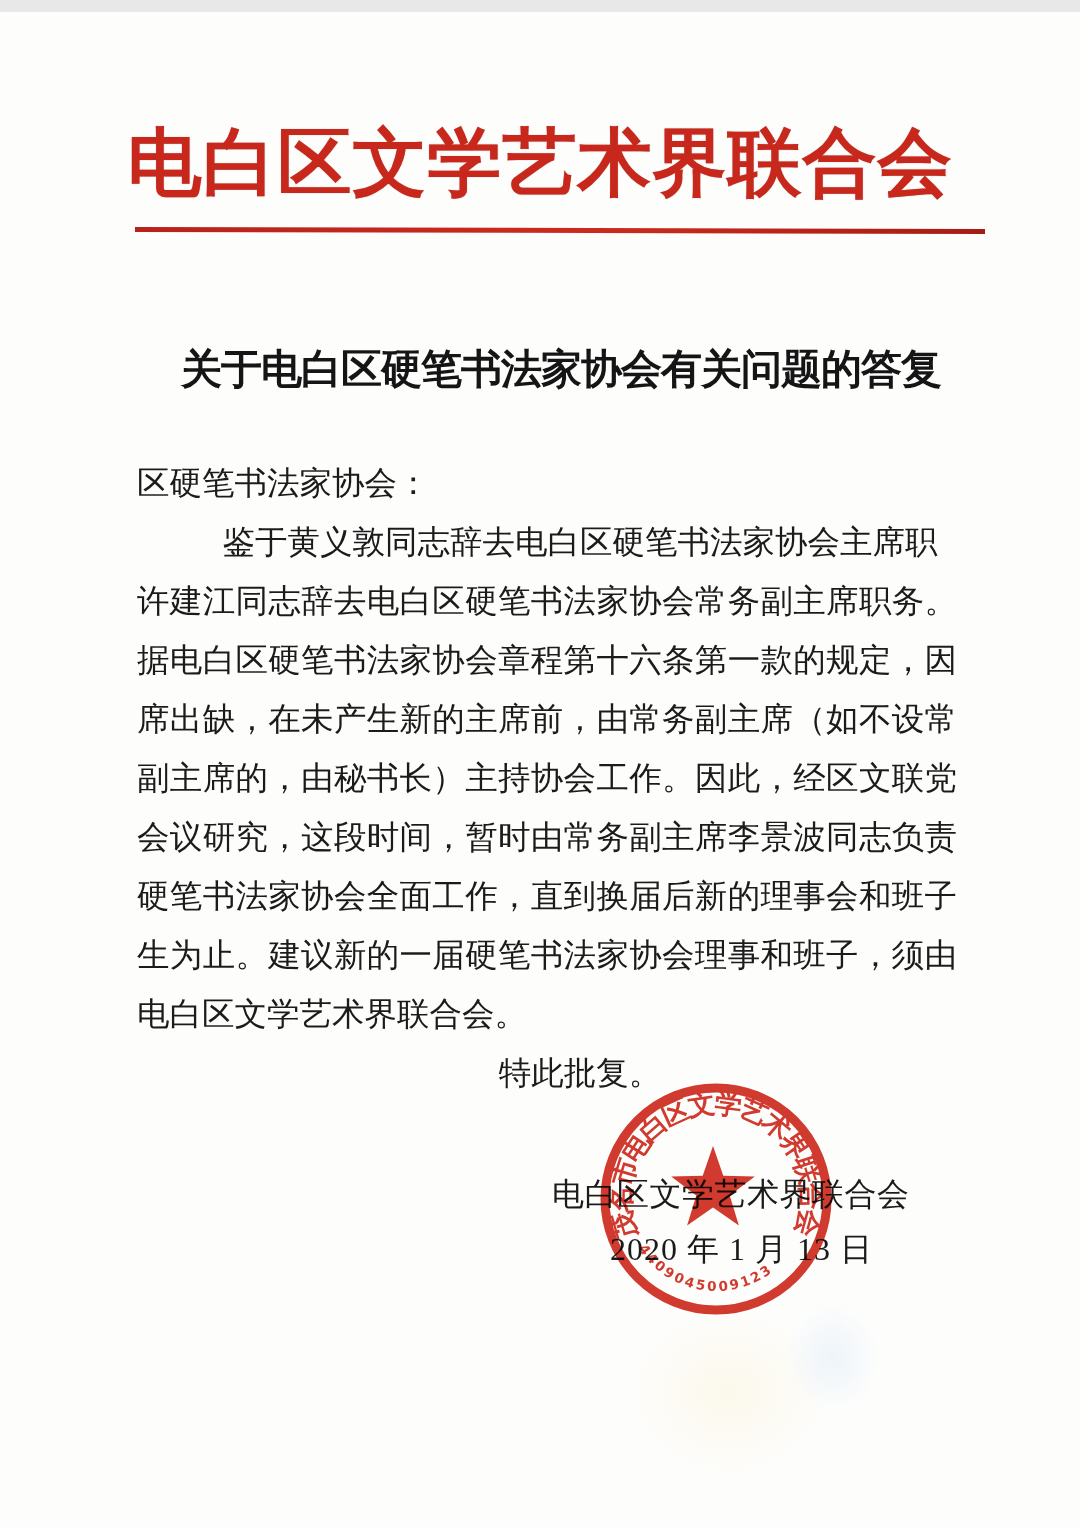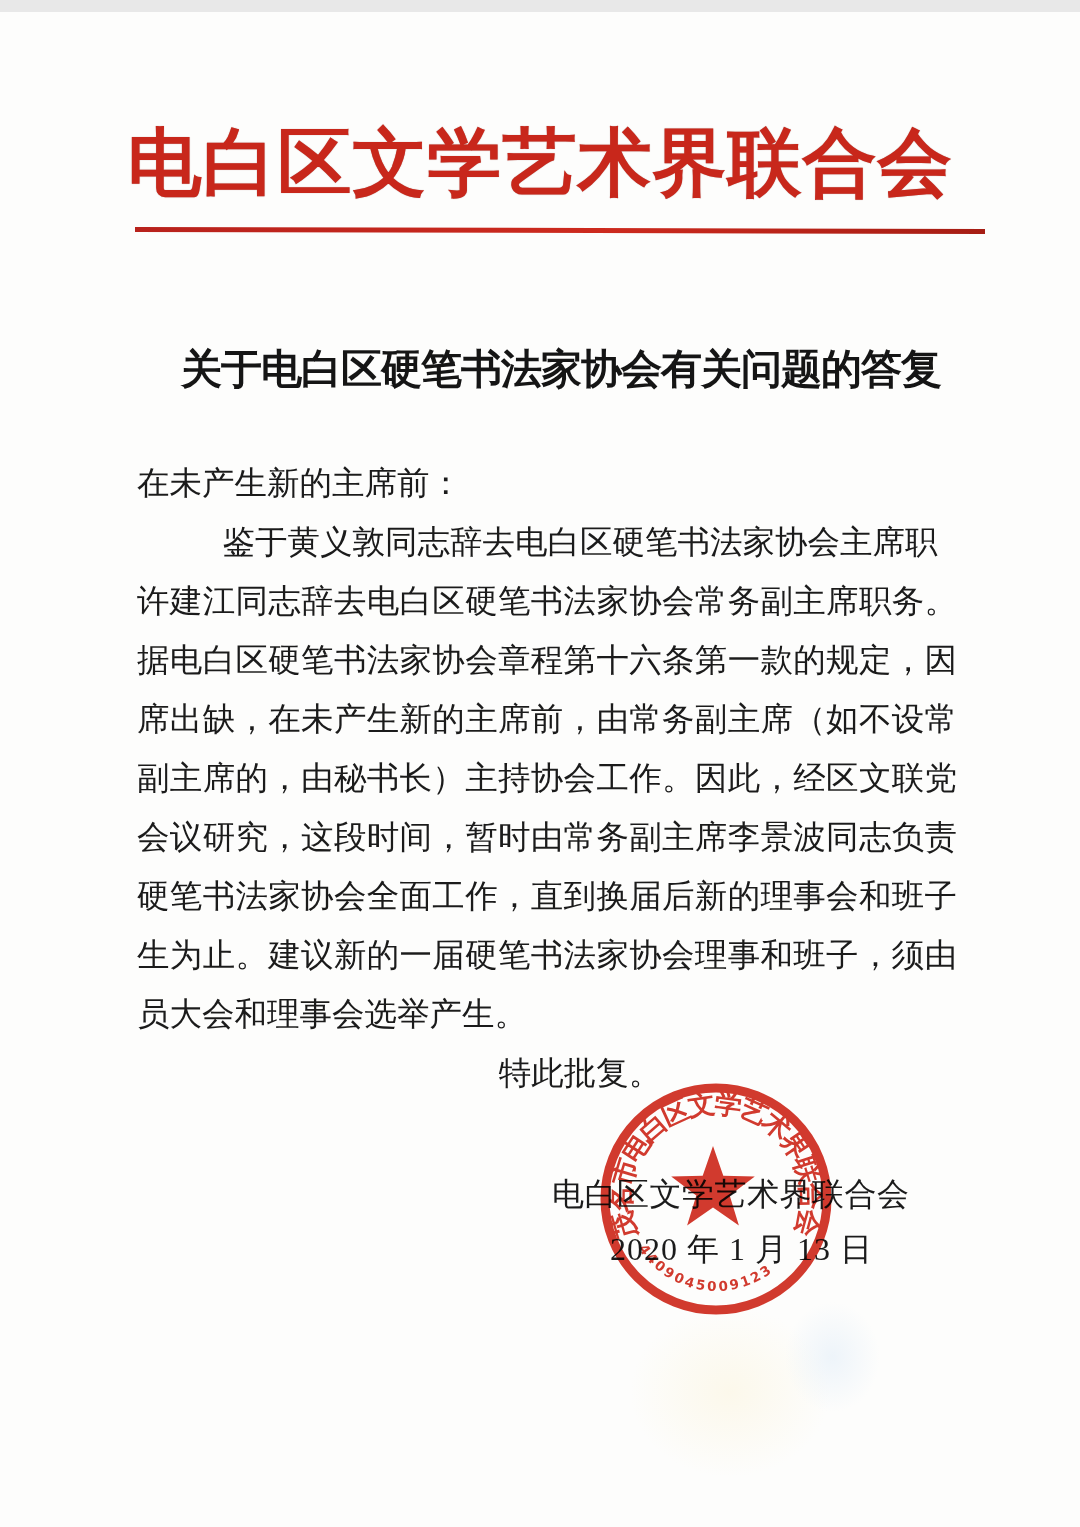--- a/index.html
+++ b/index.html
@@ -94,30 +94,30 @@
   <div class="blotch-cream"></div>
   <div class="blotch-blue"></div>
 
   <div class="org-header">电白区文学艺术界联合会</div>
 
   <div class="red-rule"></div>
 
   <div class="doc-title">关于电白区硬笔书法家协会有关问题的答复</div>
 
   <div class="body-text">
-    <div class="line">在未产生新的主席前：</div>
+    <div class="line">区硬笔书法家协会：</div>
     <div class="line fill indent">鉴于黄义敦同志辞去电白区硬笔书法家协会主席职务，</div>
     <div class="line fill">许建江同志辞去电白区硬笔书法家协会常务副主席职务。根</div>
     <div class="line fill">据电白区硬笔书法家协会章程第十六条第一款的规定，因主</div>
     <div class="line fill">席出缺，在未产生新的主席前，由常务副主席（如不设常务</div>
     <div class="line fill">副主席的，由秘书长）主持协会工作。因此，经区文联党组</div>
     <div class="line fill">会议研究，这段时间，暂时由常务副主席李景波同志负责区</div>
     <div class="line fill">硬笔书法家协会全面工作，直到换届后新的理事会和班子产</div>
     <div class="line fill">生为止。建议新的一届硬笔书法家协会理事和班子，须由会</div>
-    <div class="line">员大会和理事会选举产生。</div>
+    <div class="line">电白区文学艺术界联合会。</div>
     <div class="line indent">特此批复。</div>
   </div>
 
   <div class="sign-name">电白区文学艺术界联合会</div>
   <div class="sign-date">2020 年 1 月 13 日</div>
 
   <svg class="seal" viewBox="0 0 260 260" xmlns="http://www.w3.org/2000/svg">
     <defs>
       <path id="arcTop" d="M 52.1 166.3 A 86 86 0 1 1 207.9 166.3" fill="none"></path>
       <path id="arcBottom" d="M 50.3 176 A 92 92 0 0 0 209.7 176" fill="none"></path>

